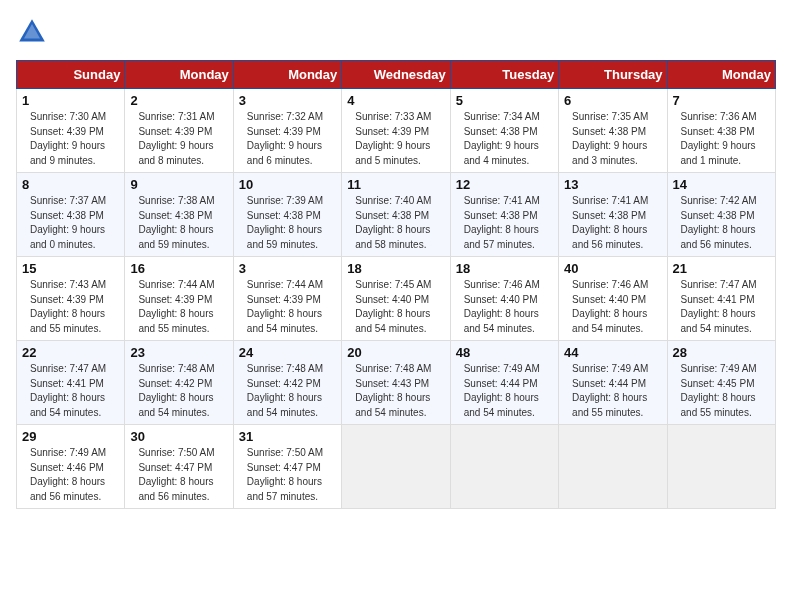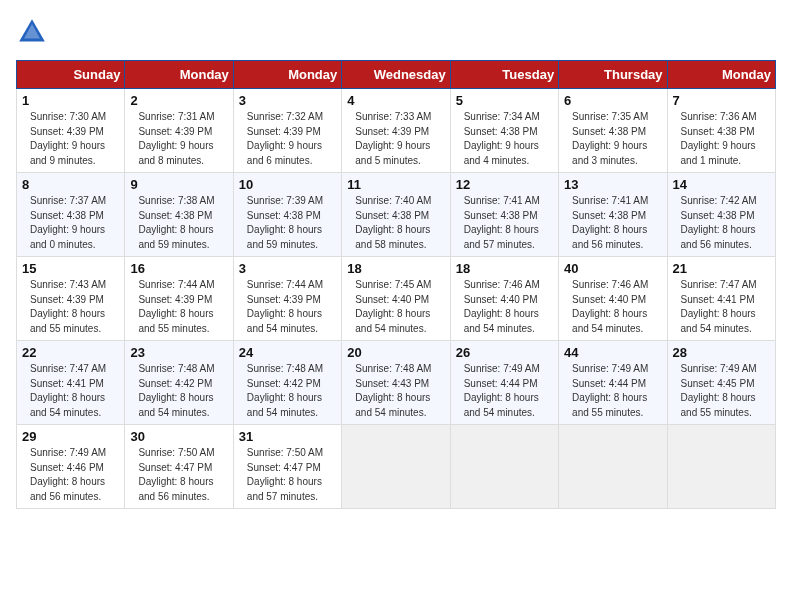--- a/index.html
+++ b/index.html
@@ -323,21 +323,21 @@
       </td>
         <td>
         <div class="day-number">20</div>
         <div class="day-info">
           Sunrise: 7:48 AM<br>
           Sunset: 4:43 PM<br>
           Daylight: 8 hours and 54 minutes.
         </div>
       </td>
         <td>
-        <div class="day-number">26</div>
+        <div class="day-number">48</div>
         <div class="day-info">
           Sunrise: 7:49 AM<br>
           Sunset: 4:44 PM<br>
           Daylight: 8 hours and 54 minutes.
         </div>
       </td>
         <td>
         <div class="day-number">44</div>
         <div class="day-info">
           Sunrise: 7:49 AM<br>

